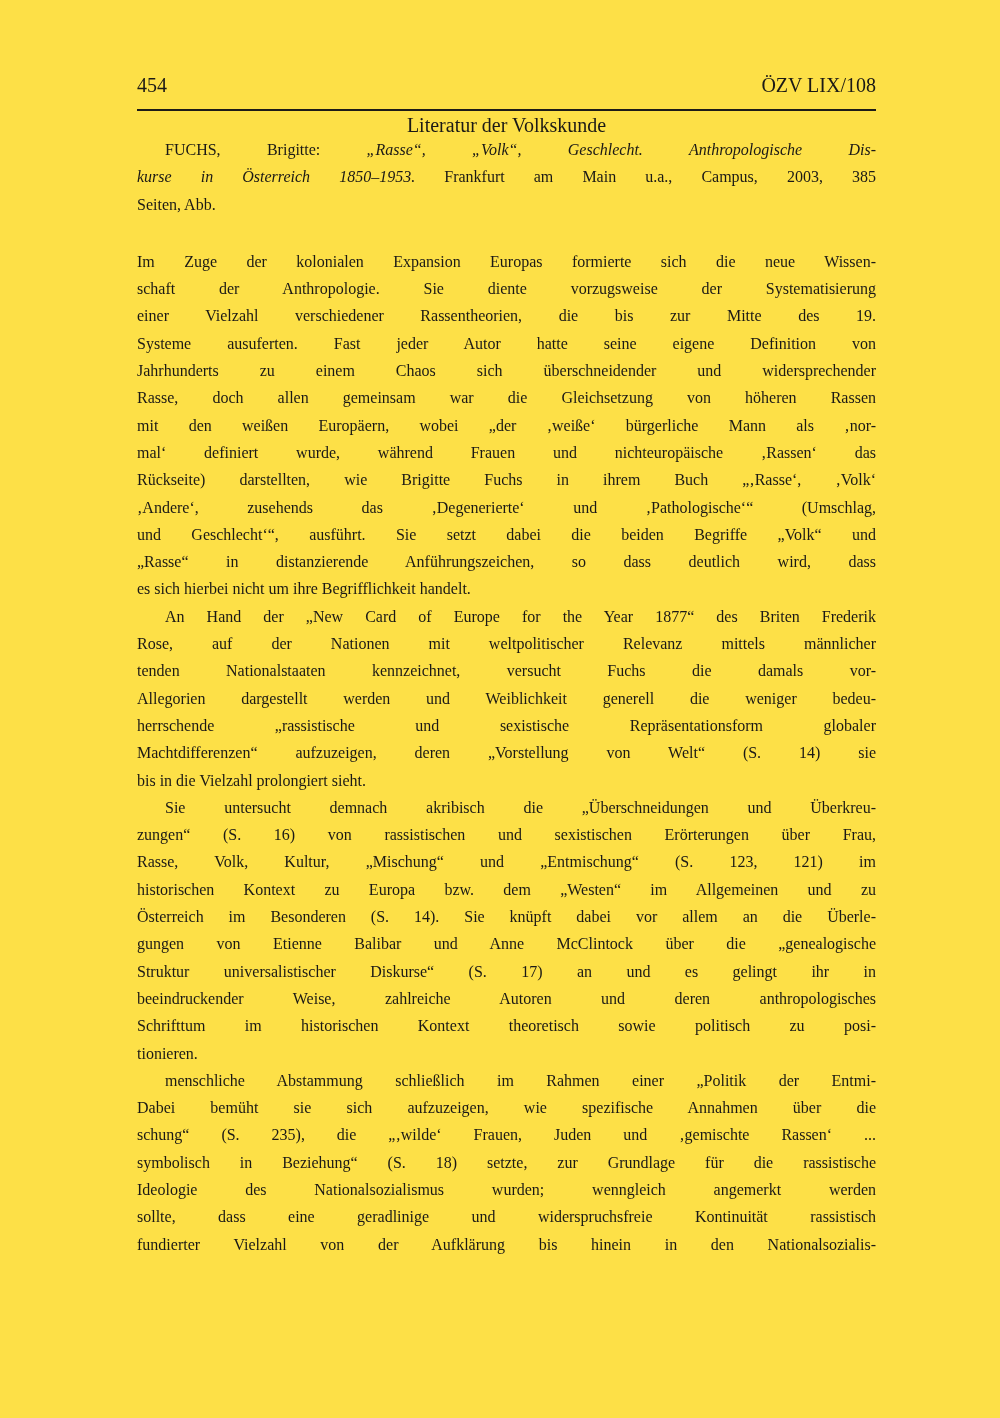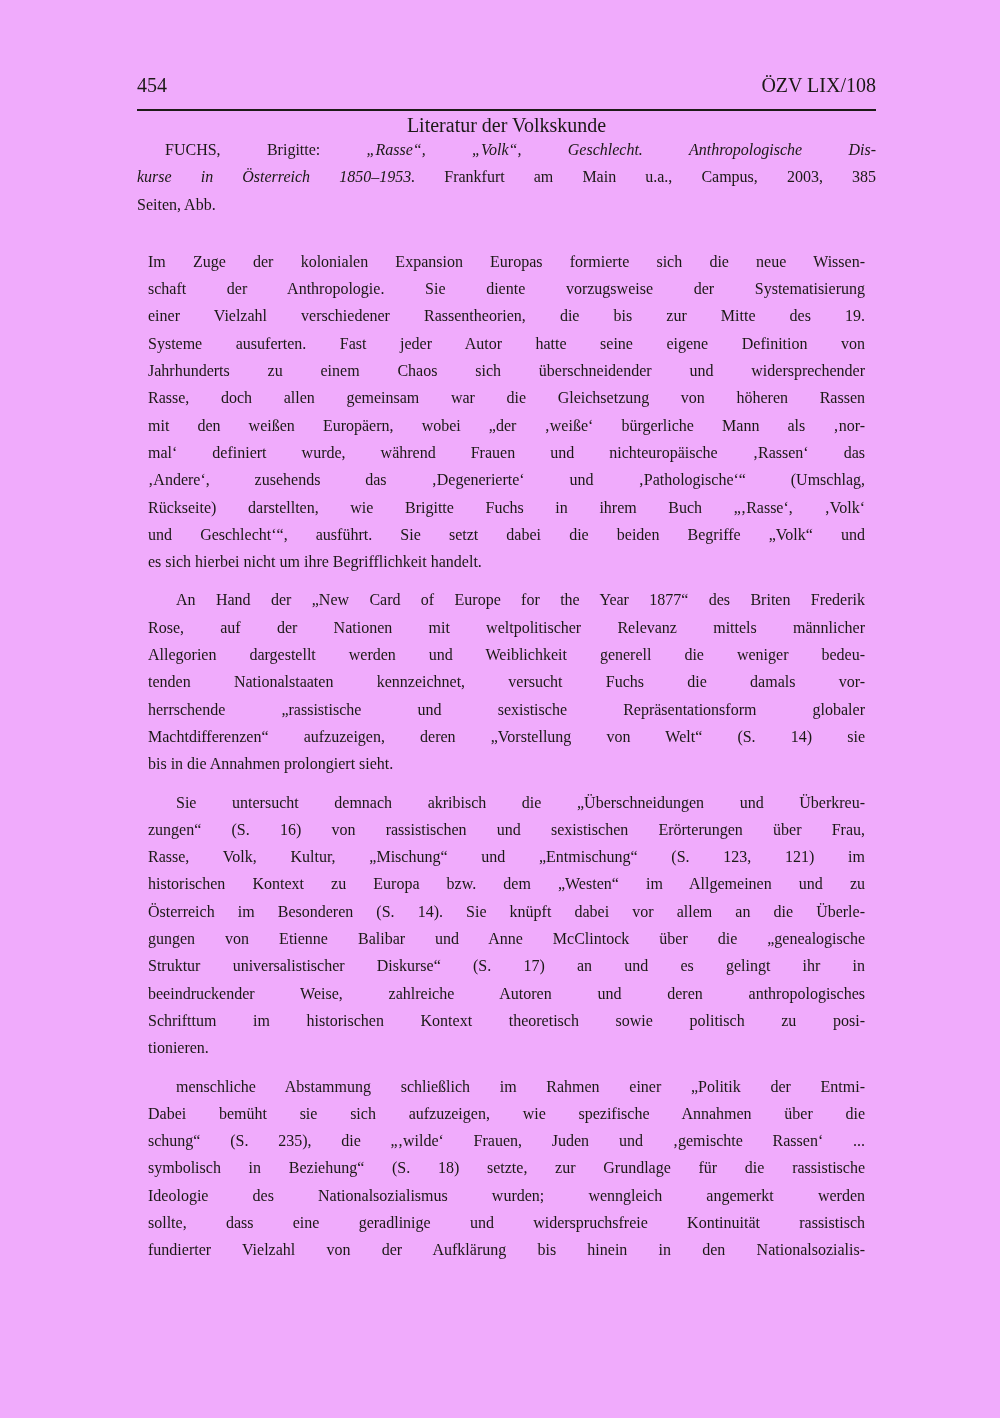--- a/index.html
+++ b/index.html
@@ -4,21 +4,21 @@
 <style>
   html, body {
     margin: 0;
     padding: 0;
     background: #ffffff;
   }
   .page {
     position: relative;
     width: 1000px;
     height: 1418px;
-    background: #f0abfc;
+    background: #fde047;
     font-family: "Liberation Serif", "DejaVu Serif", serif;
     color: #1b1916;
     overflow: hidden;
   }
   .page-header {
     position: absolute;
     top: 72px;
     left: 137px;
     width: 739px;
     height: 26px;
@@ -68,21 +68,21 @@
     text-align-last: left;
   }
   .citation {
     margin-bottom: 30px;
   }
   .citation .cite-first {
     text-indent: 28px;
   }
   .italic { font-style: italic; }
   .roman  { font-style: normal; }
-  .para { margin: 11px; }
+  .para { margin: 0; }
   .para.indent .line:first-child { text-indent: 28px; }
 </style>
 </head>
 <body>
 
 <div class="page">
 
   <div class="page-header">
     <span class="pg-num">454</span>
     <span class="running-title">Literatur der Volkskunde</span>
@@ -101,34 +101,35 @@
 
     <div class="para">
         <div class="line">Im Zuge der kolonialen Expansion Europas formierte sich die neue Wissen-</div>
         <div class="line">schaft der Anthropologie. Sie diente vorzugsweise der Systematisierung</div>
         <div class="line">einer Vielzahl verschiedener Rassentheorien, die bis zur Mitte des 19.</div>
         <div class="line">Systeme ausuferten. Fast jeder Autor hatte seine eigene Definition von</div>
         <div class="line">Jahrhunderts zu einem Chaos sich überschneidender und widersprechender</div>
         <div class="line">Rasse, doch allen gemeinsam war die Gleichsetzung von höheren Rassen</div>
         <div class="line">mit den weißen Europäern, wobei „der ‚weiße‘ bürgerliche Mann als ‚nor-</div>
         <div class="line">mal‘ definiert wurde, während Frauen und nichteuropäische ‚Rassen‘ das</div>
+        <div class="line">Rückseite) darstellten, wie Brigitte Fuchs in ihrem Buch „‚Rasse‘, ‚Volk‘</div>
         <div class="line">‚Andere‘, zusehends das ‚Degenerierte‘ und ‚Pathologische‘“ (Umschlag,</div>
-        <div class="line">Rückseite) darstellten, wie Brigitte Fuchs in ihrem Buch „‚Rasse‘, ‚Volk‘</div>
         <div class="line">und Geschlecht‘“, ausführt. Sie setzt dabei die beiden Begriffe „Volk“ und</div>
+        <div class="line">„Rasse“ in distanzierende Anführungszeichen, so dass deutlich wird, dass</div>
         <div class="line line-left">es sich hierbei nicht um ihre Begrifflichkeit handelt.</div>
       </div>
 
     <div class="para indent">
         <div class="line">An Hand der „New Card of Europe for the Year 1877“ des Briten Frederik</div>
         <div class="line">Rose, auf der Nationen mit weltpolitischer Relevanz mittels männlicher</div>
+        <div class="line">tenden Nationalstaaten kennzeichnet, versucht Fuchs die damals vor-</div>
         <div class="line">Allegorien dargestellt werden und Weiblichkeit generell die weniger bedeu-</div>
-        <div class="line">tenden Nationalstaaten kennzeichnet, versucht Fuchs die damals vor-</div>
         <div class="line">herrschende „rassistische und sexistische Repräsentationsform globaler</div>
         <div class="line">Machtdifferenzen“ aufzuzeigen, deren „Vorstellung von Welt“ (S. 14) sie</div>
-        <div class="line line-left">bis in die Annahmen prolongiert sieht.</div>
+        <div class="line line-left">bis in die Vielzahl prolongiert sieht.</div>
       </div>
 
     <div class="para indent">
         <div class="line">Sie untersucht demnach akribisch die „Überschneidungen und Überkreu-</div>
         <div class="line">zungen“ (S. 16) von rassistischen und sexistischen Erörterungen über Frau,</div>
         <div class="line">Rasse, Volk, Kultur, „Mischung“ und „Entmischung“ (S. 123, 121) im</div>
         <div class="line">historischen Kontext zu Europa bzw. dem „Westen“ im Allgemeinen und zu</div>
         <div class="line">Österreich im Besonderen (S. 14). Sie knüpft dabei vor allem an die Überle-</div>
         <div class="line">gungen von Etienne Balibar und Anne McClintock über die „genealogische</div>
         <div class="line">Struktur universalistischer Diskurse“ (S. 17) an und es gelingt ihr in</div>

